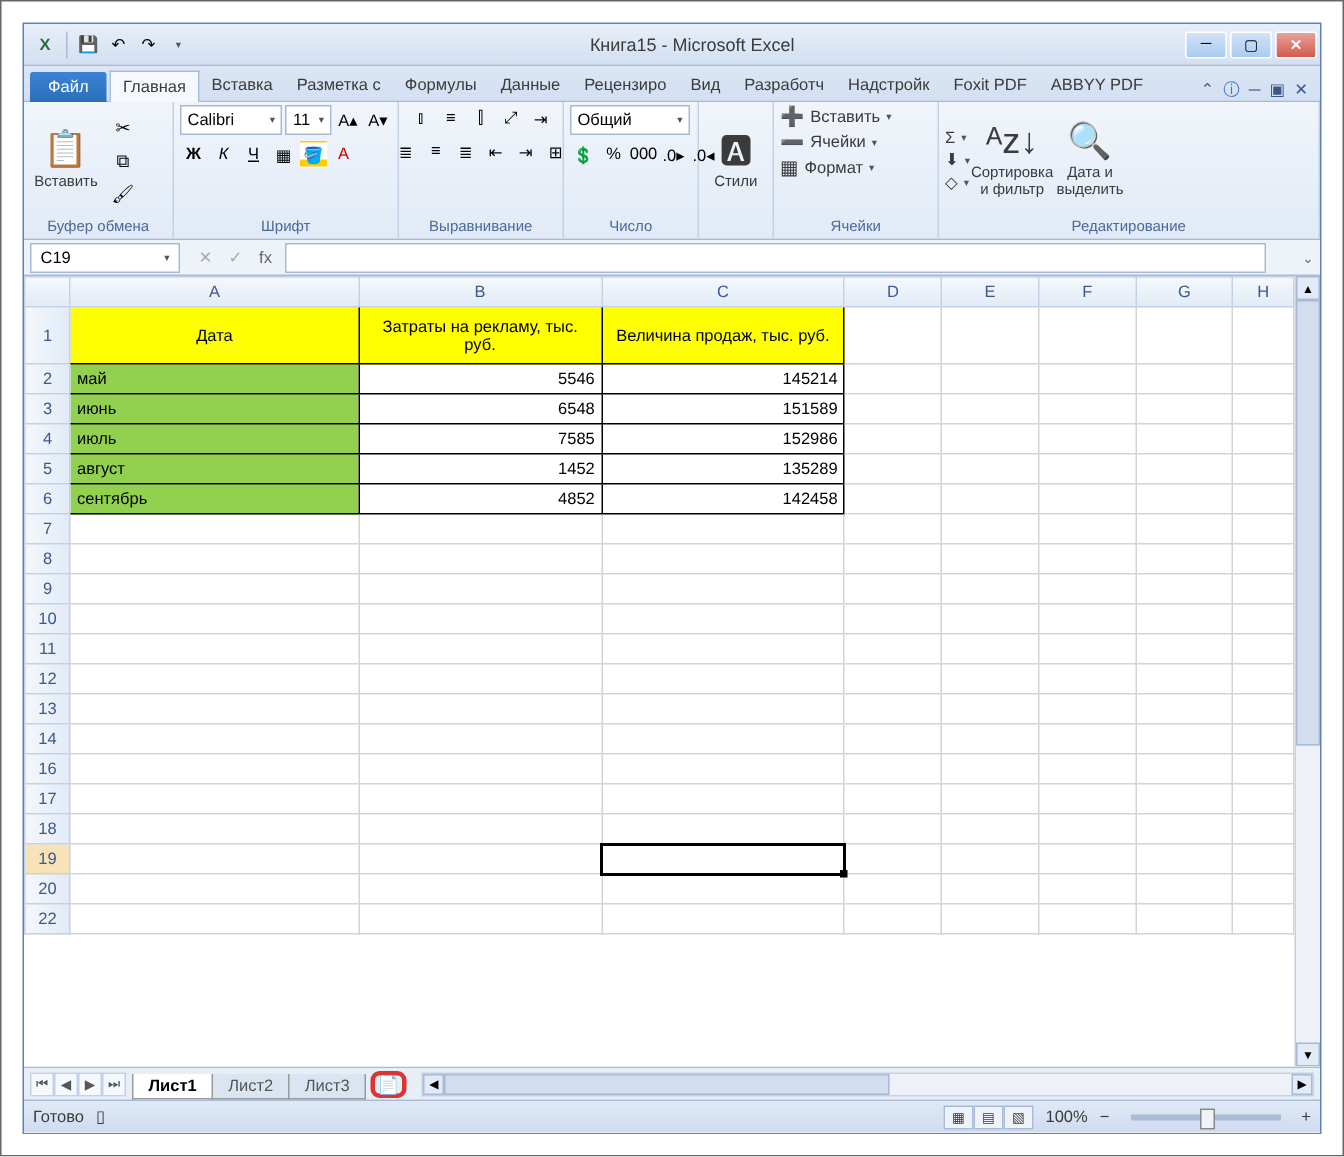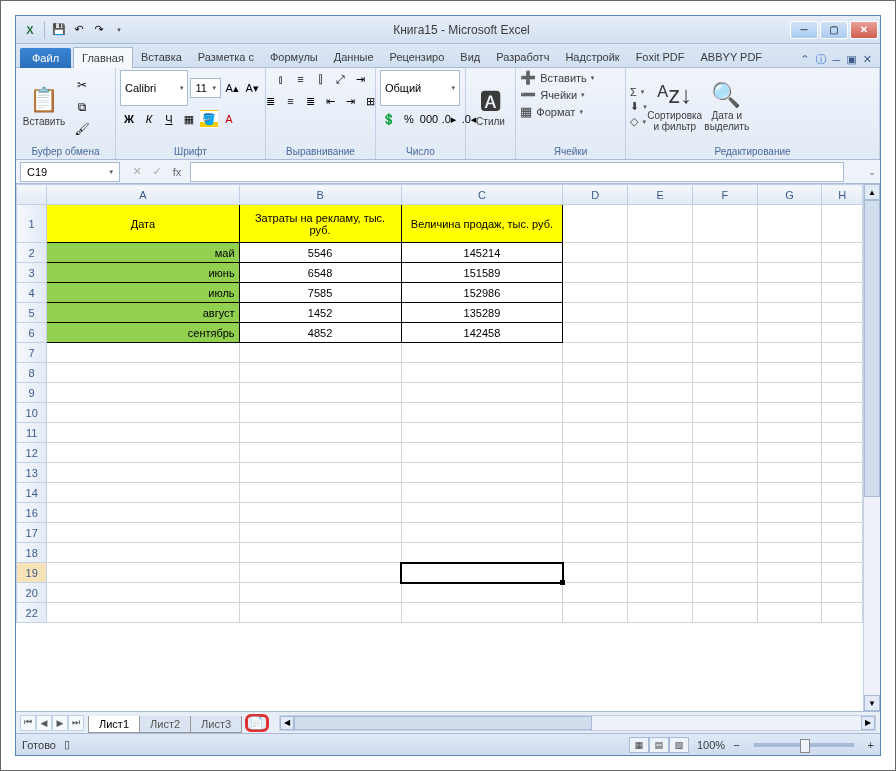--- a/index.html
+++ b/index.html
@@ -31,21 +31,21 @@
 
 .ribbon { height: 92px; background: linear-gradient(#f1f5fb, #e1eaf6); border-bottom: 1px solid #a8bad5; display: flex; }
 .group { border-right: 1px solid #c3d1e6; display: flex; flex-direction: column; padding: 2px 4px 0; }
 .group-content { flex: 1; display: flex; align-items: center; gap: 4px; }
 .group-label { font-size: 10px; color: #4a6a9a; text-align: center; padding: 2px 0; }
 .big-btn { display: flex; flex-direction: column; align-items: center; justify-content: center; width: 48px; height: 66px; font-size: 10px; color: #3b3b3b; text-align: center; line-height: 1.1; }
 .big-btn .ico { font-size: 24px; margin-bottom: 2px; }
 .small-col { display: flex; flex-direction: column; gap: 2px; }
 .small-btn { width: 20px; height: 20px; display: flex; align-items: center; justify-content: center; font-size: 12px; }
 .font-row { display: flex; gap: 2px; align-items: center; }
-.font-name { width: 78px; height: 36px; border: 1px solid #a8bad5; background: #fff; font-size: 11px; padding: 0 4px; display: flex; align-items: center; justify-content: space-between; }
+.font-name { width: 78px; height: 20px; border: 1px solid #a8bad5; background: #fff; font-size: 11px; padding: 0 4px; display: flex; align-items: center; justify-content: space-between; }
 .font-size { width: 34px; height: 20px; border: 1px solid #a8bad5; background: #fff; font-size: 11px; padding: 0 4px; display: flex; align-items: center; justify-content: space-between; }
 .btnrow { display: flex; gap: 2px; }
 .ribbon-btn { min-width: 18px; height: 18px; display: inline-flex; align-items: center; justify-content: center; font-size: 11px; border: 1px solid transparent; }
 .cells-row { display: flex; align-items: center; gap: 4px; font-size: 11px; color: #3b3b3b; }
 .cells-row .ico { font-size: 13px; }
 
 
 .formula-bar { height: 24px; background: #eef3fa; border-bottom: 1px solid #a8bad5; display: flex; align-items: center; }
 .name-box { width: 100px; height: 20px; background: #fff; border: 1px solid #a8bad5; margin: 0 4px; font-size: 11px; display: flex; align-items: center; padding: 0 6px; justify-content: space-between; }
 .fx-icons { display: flex; gap: 2px; padding: 0 4px; }
@@ -55,34 +55,34 @@
 
 
 .grid-area { flex: 1; display: flex; overflow: hidden; position: relative; background: #fff; }
 .grid-inner { flex: 1; overflow: hidden; position: relative; }
 table.sheet { border-collapse: collapse; table-layout: fixed; width: 100%; }
 .col-headers th { background: linear-gradient(#f5f8fc, #e1eaf6); border: 1px solid #c3d1e6; font-size: 11px; font-weight: normal; color: #3b5a8a; height: 20px; text-align: center; }
 .row-header { background: linear-gradient(to right, #f5f8fc, #e1eaf6); border: 1px solid #c3d1e6; font-size: 11px; color: #3b5a8a; text-align: center; width: 30px; height: 20px; }
 td.cell { border: 1px solid #d4d4d4; font-size: 11px; height: 20px; padding: 0 4px; background: #fff; }
 .corner { background: #e1eaf6; border: 1px solid #c3d1e6; width: 30px; }
 .hdr-yellow { background: #ffff00 !important; border: 1px solid #000 !important; text-align: center; vertical-align: middle; }
-.dat-green { background: #92d050 !important; border: 1px solid #000 !important; text-align: right; }
-.dat-num { border: 1px solid #000 !important; text-align: center; padding-right: 6px; }
+.dat-green { background: #92d050 !important; border: 1px solid #000 !important; text-align: left; }
+.dat-num { border: 1px solid #000 !important; text-align: right; padding-right: 6px; }
 .row1 td.hdr-yellow { height: 38px; }
 .active-row .row-header { background: #f8e2b8; }
 .selected-cell { outline: 2px solid #000; outline-offset: -1px; position: relative; }
 .selected-cell::after { content: ''; position: absolute; right: -3px; bottom: -3px; width: 5px; height: 5px; background: #000; }
 
 
 .sheet-area { height: 22px; background: #e8eef6; border-top: 1px solid #a8bad5; display: flex; align-items: center; font-size: 11px; }
 .sheet-nav { display: flex; gap: 0; padding: 0 4px; }
 .sheet-nav span { width: 16px; height: 16px; display: inline-flex; align-items: center; justify-content: center; font-size: 9px; color: #555; border: 1px solid #c3d1e6; background: #f5f8fc; }
 .sheet-tabs { display: flex; align-items: flex-end; height: 100%; }
 .sheet-tab { background: #fff; border: 1px solid #999; border-top: none; padding: 2px 10px; font-size: 11px; margin-right: -1px; position: relative; }
-.sheet-tab.active { font-weight: normal; background: #fff; z-index: 2; }
+.sheet-tab.active { font-weight: bold; background: #fff; z-index: 2; }
 .sheet-tab.inactive { background: #dbe5f1; color: #555; }
 .new-sheet { width: 24px; height: 18px; display: inline-flex; align-items: center; justify-content: center; margin-left: 4px; border: 3px solid #d33; border-radius: 6px; }
 .new-sheet-inner { font-size: 12px; }
 .hscroll-track { flex: 1; margin: 0 4px 0 10px; height: 16px; background: #eef2f8; border: 1px solid #c3d1e6; position: relative; }
 .hscroll-thumb { position: absolute; left: 14px; top: 0; bottom: 0; width: 50%; background: #d2deee; border: 1px solid #a8bad5; }
 .hscroll-btn { width: 14px; height: 14px; background: #e1eaf6; border: 1px solid #a8bad5; position: absolute; top: 0; font-size: 8px; display: flex; align-items: center; justify-content: center; }
 
 .statusbar { height: 22px; background: linear-gradient(#dfe9f6, #cfdcef); border-top: 1px solid #a8bad5; display: flex; align-items: center; font-size: 11px; color: #3b3b3b; padding: 0 6px; gap: 8px; }
 .status-fill { flex: 1; }
 .view-btns { display: flex; }

